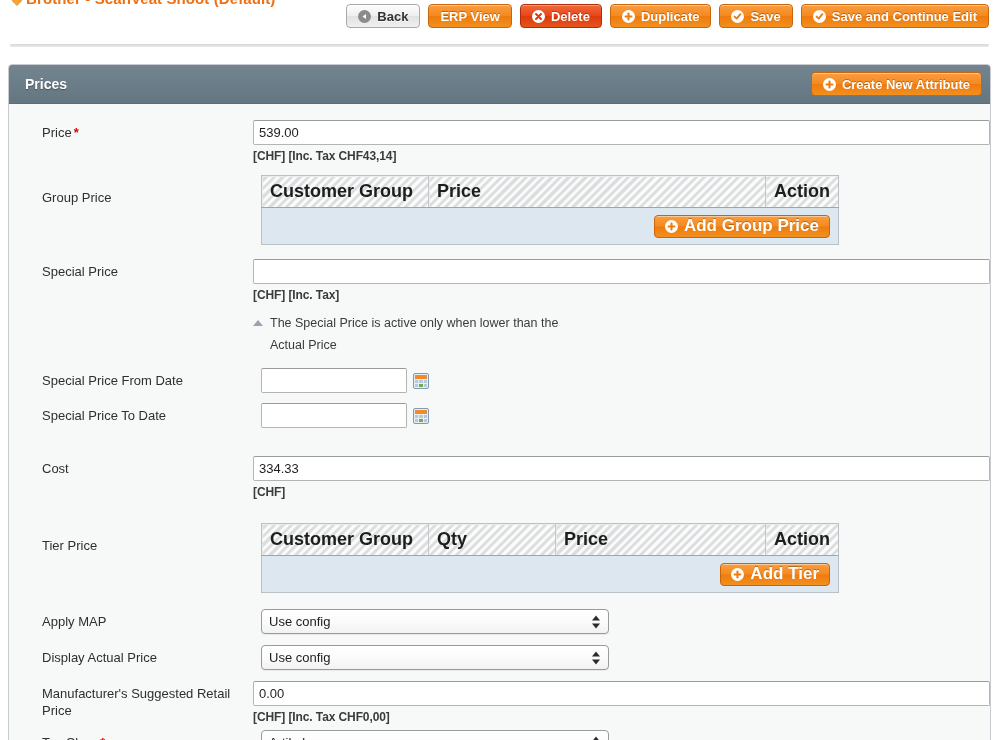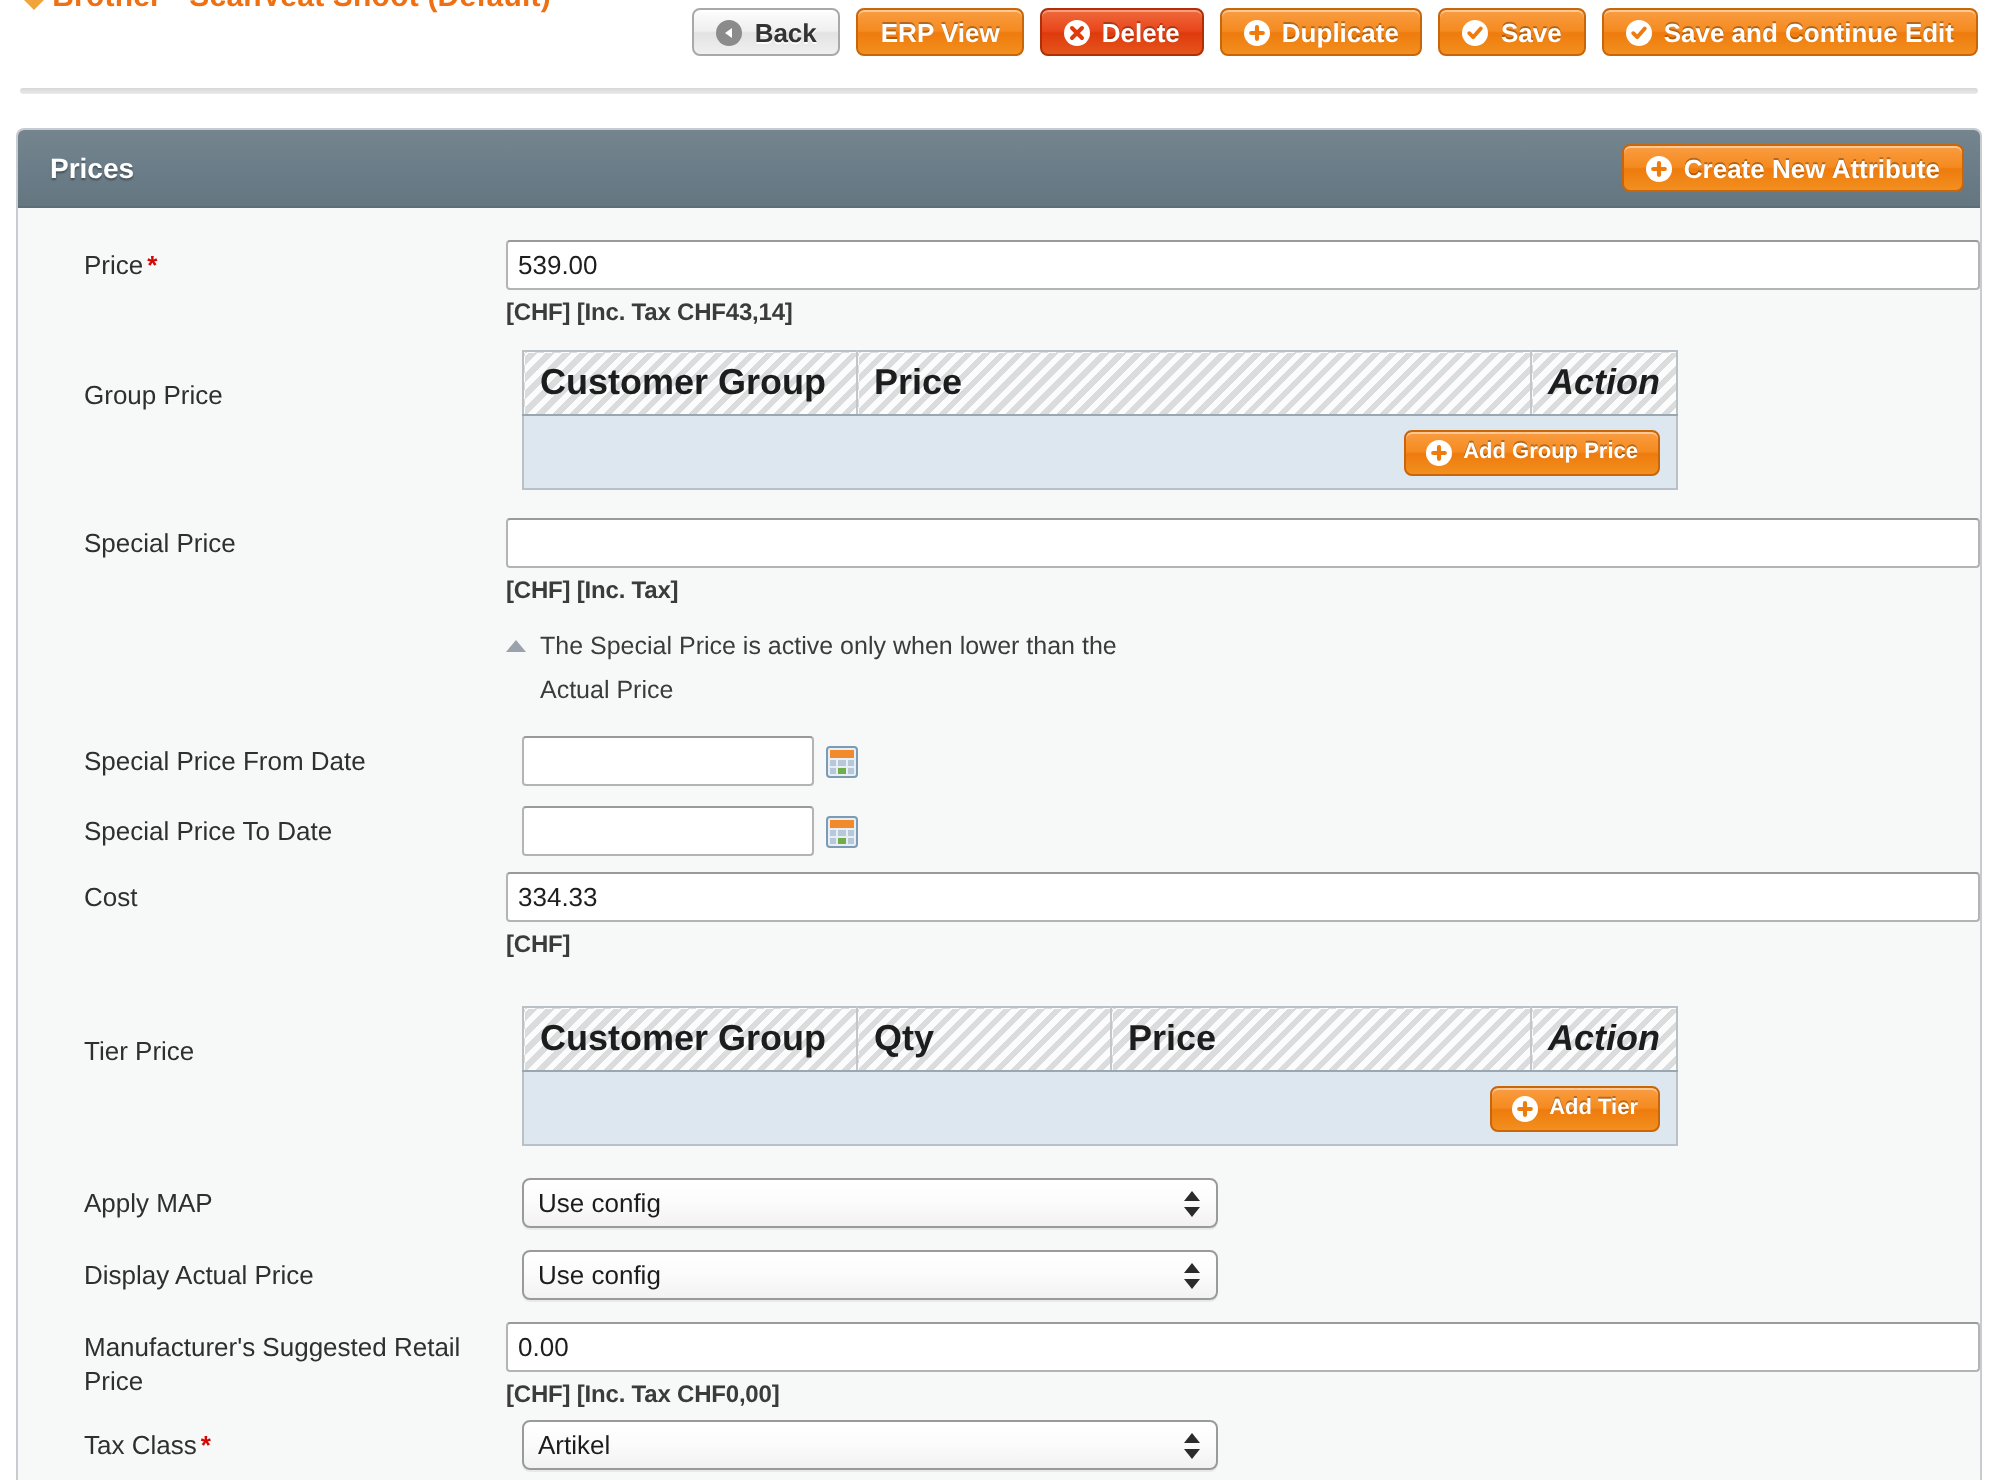--- a/index.html
+++ b/index.html
@@ -257,36 +257,36 @@
     border-bottom: 1px solid #9aa6b0;
     font-size: 18px;
     font-weight: bold;
     color: #1d1d1d;
     text-align: left;
     padding: 5px 8px;
     height: 17px;
     white-space: nowrap;
   }
   .grid th:last-child { border-right: none; }
-  .grid th.right { text-align: right; font-style: italic; }
+  .grid th.right { text-align: right; }
   .grid td.addcell {
     background: #dde7ef;
     padding: 6px 8px;
     text-align: right;
     height: 24px;
   }
 
   .btn-sm {
     display: inline-flex;
     align-items: center;
     gap: 6px;
     height: 23px;
     padding: 0 10px;
     border-radius: 4px;
-    font-size: 11px;
+    font-size: 17px;
     font-weight: bold;
     color: #ffffff;
     text-shadow: 0 -1px 0 rgba(0,0,0,.28);
     border: 1px solid #c9650a;
     background: linear-gradient(to bottom, #f99d42 0%, #f58a1f 48%, #ee7b0d 52%, #f2901f 100%);
     box-shadow: inset 0 1px 0 rgba(255,255,255,.45);
     box-sizing: border-box;
     cursor: pointer;
     white-space: nowrap;
   }
@@ -493,21 +493,21 @@
               <span></span>
               <span></span>
             <span></span>
               <span class="g"></span>
               <span></span>
           </span>
         </span>
       </div>
     </div>
 
-    <div class="frow" style="margin-top:8px;gap:32px;">
+    <div class="frow" style="margin-top:28px;gap:32px;">
       <div class="flabel">
         <span>Cost</span>
       </div>
       <div class="fctl">
         <input class="txt txt-wide" type="text" value="334.33" style="">
         <div class="note">[CHF]</div>
       </div>
     </div>
 
     <div class="frow" style="margin-top:24px;">

